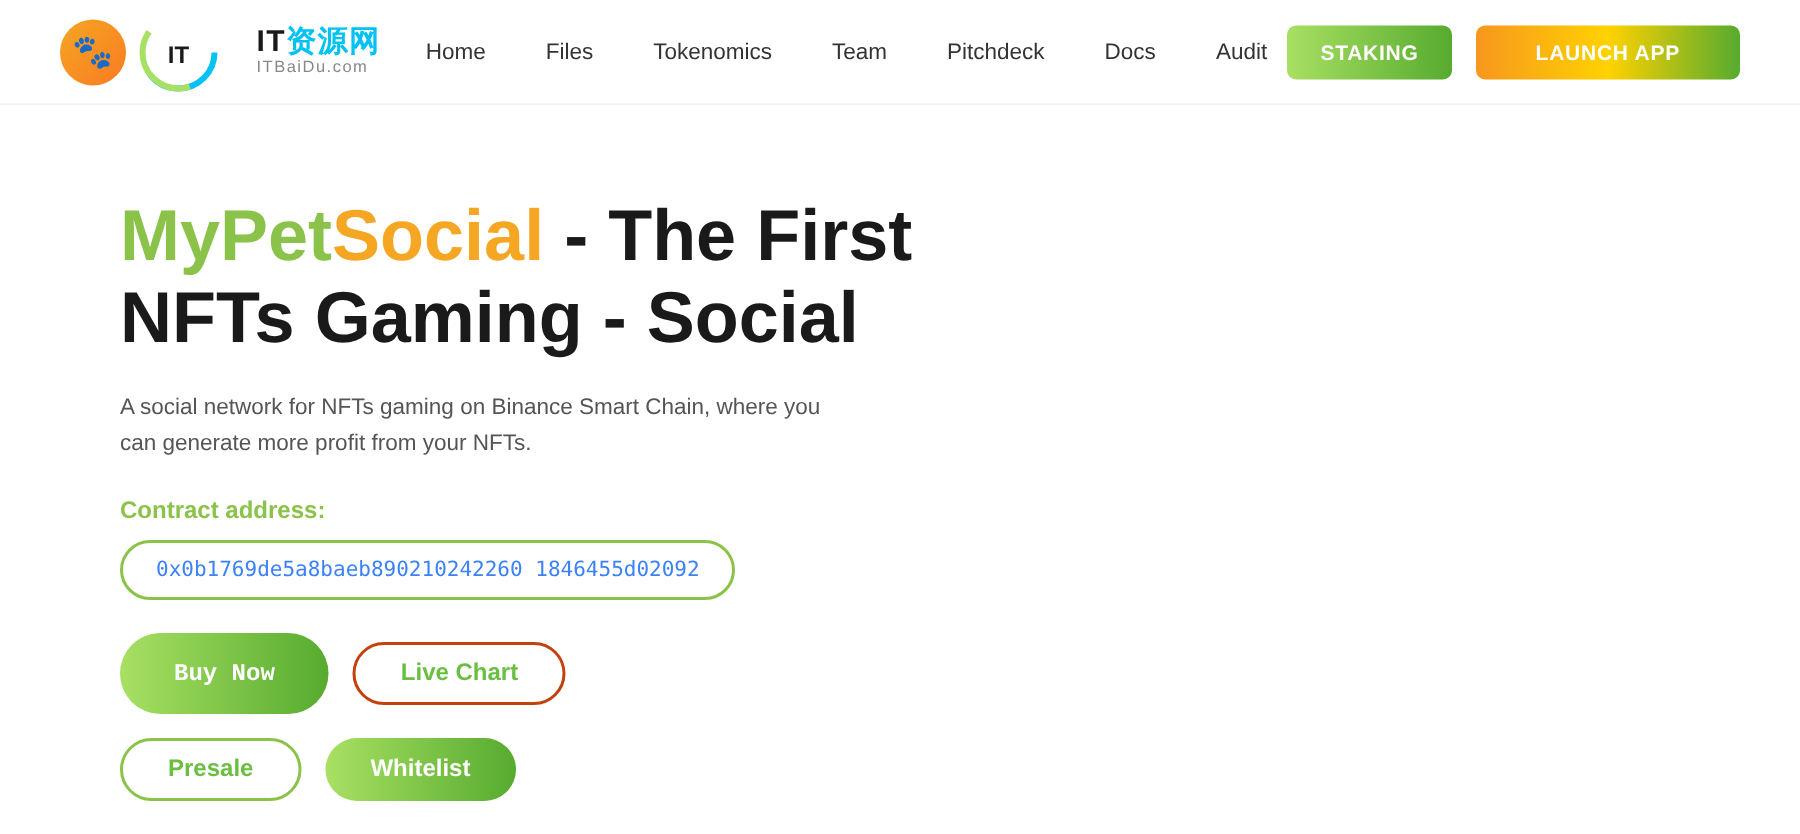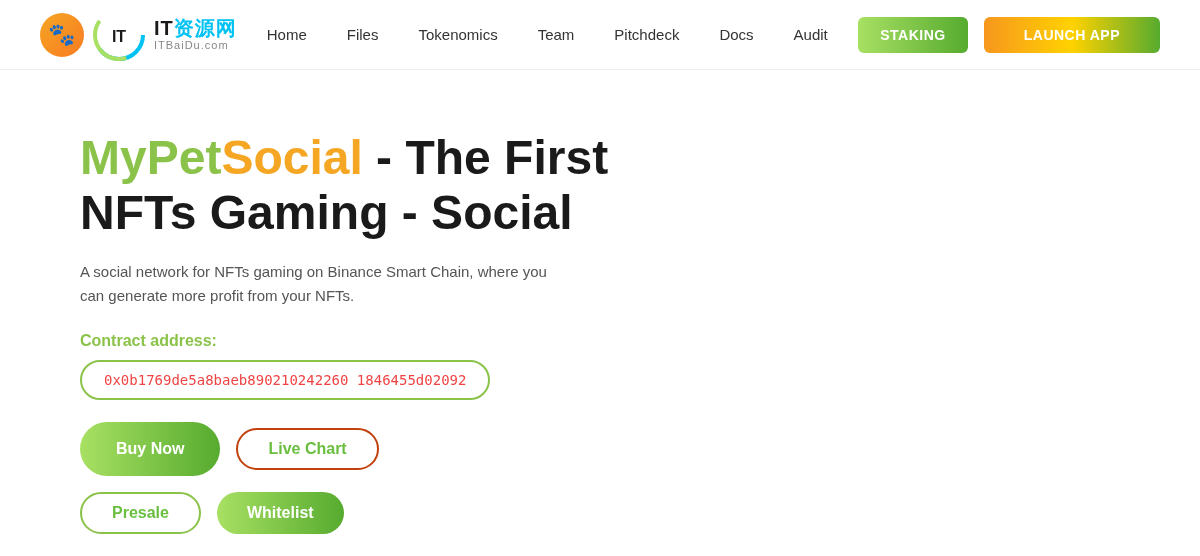--- a/index.html
+++ b/index.html
@@ -52,20 +52,21 @@
 
     .logo-svg-circle {
       width: 54px;
       height: 54px;
     }
 
     .logo-text-block {
       display: flex;
       flex-direction: column;
       line-height: 1.1;
+      margin-left: 17px;
     }
 
     .logo-main-text {
       font-size: 20px;
       font-weight: bold;
       color: #1a1a1a;
       letter-spacing: 1px;
     }
 
     .logo-main-text span {
@@ -159,21 +160,21 @@
       color: #8bc34a;
       margin-bottom: 10px;
     }
 
     .contract-box {
       border: 2px solid #8bc34a;
       border-radius: 30px;
       padding: 10px 22px;
       display: inline-block;
       font-size: 14px;
-      color: #ef4444;
+      color: #3b82f6;
       margin-bottom: 22px;
       max-width: 520px;
       background: #fff;
       font-family: monospace;
     }
 
     .buttons-row {
       display: flex;
       gap: 16px;
       align-items: center;
@@ -182,20 +183,21 @@
 
     .btn-buy-now {
       background: linear-gradient(to right, #a8e063, #56ab2f);
       color: #fff;
       border: none;
       padding: 18px 36px;
       border-radius: 30px;
       font-size: 16px;
       font-weight: bold;
       cursor: pointer;
+      font-family: Liberation Mono, monospace;
     }
 
     .btn-live-chart {
       background: #fff;
       color: #6abf40;
       border: 2px solid #c2410c;
       padding: 10px 30px;
       border-radius: 30px;
       font-size: 16px;
       font-weight: bold;

